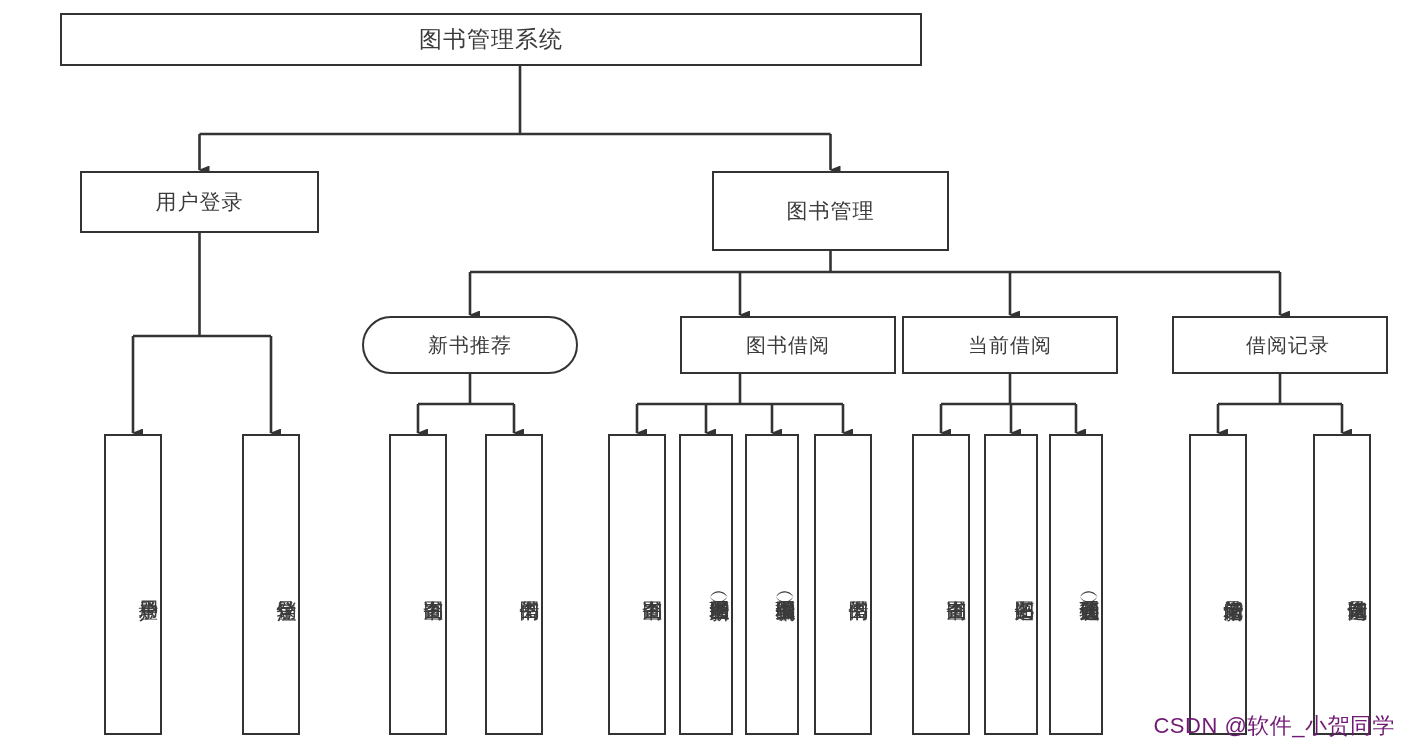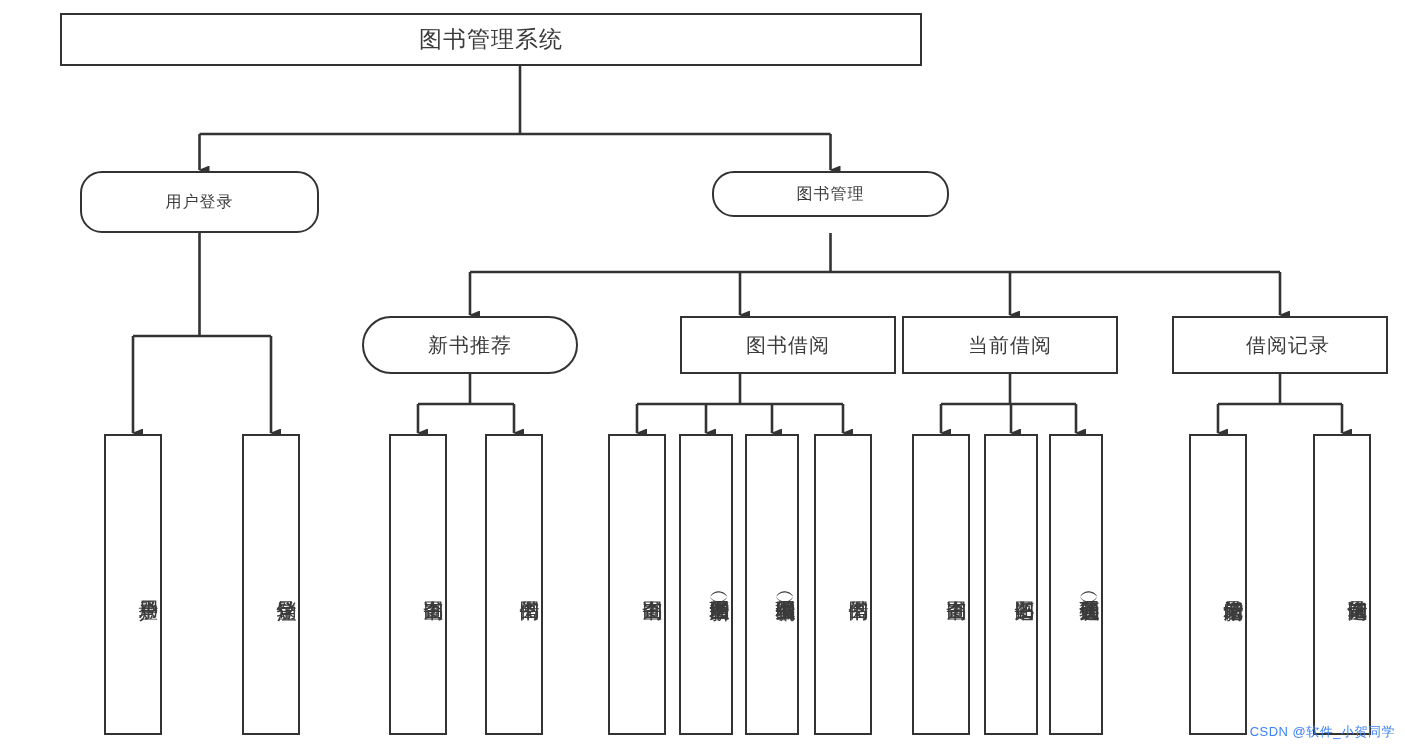--- a/index.html
+++ b/index.html
@@ -36,23 +36,22 @@
     align-items: center;
     justify-content: center;
     text-align: center;
     z-index: 2;
   }
   .node.root {
     font-size: 23px;
     letter-spacing: 1px;
   }
   .node.level1 {
-    font-size: 16px;
+    font-size: 21px;
     letter-spacing: 1px;
-    border-radius: 22px;
   }
   .node.level2 {
     font-size: 20px;
     letter-spacing: 1px;
   }
   .node.leaf {
     font-size: 20px;
     line-height: 1.18;
     letter-spacing: 0px;
     writing-mode: vertical-rl;
@@ -61,22 +60,22 @@
     align-items: flex-start;
     justify-content: center;
   }
   .node.leaf.tall {
     align-items: flex-start;
   }
   .watermark {
     position: absolute;
     right: 10px;
     bottom: 6px;
-    font-size: 13px;
-    color: #3b82f6;
+    font-size: 22px;
+    color: #701a75;
     z-index: 5;
     white-space: nowrap;
     letter-spacing: 0.5px;
     margin-top: 6px;
   }
 </style>
 </head>
 <body>
 
 <div id="canvas">
@@ -123,21 +122,21 @@
       </g>
   </svg>
 
   <div id="nodes">
       <div class="node root" style="left: 15px; top: 13px; width: 862px; height: 53px; margin-left: 45px;">
         <span>图书管理系统</span>
       </div>
       <div class="node level1" style="left: 80px; top: 171px; width: 239px; height: 62px;">
         <span>用户登录</span>
       </div>
-      <div class="node level1" style="left: 712px; top: 171px; width: 237px; height: 46px;">
+      <div class="node level1" style="left: 712px; top: 171px; width: 237px; height: 80px;">
         <span>图书管理</span>
       </div>
       <div class="node level2" style="left: 362px; top: 316px; width: 216px; height: 58px; border-radius: 29px;">
         <span>新书推荐</span>
       </div>
       <div class="node level2" style="left: 632px; top: 316px; width: 216px; height: 58px; margin-left: 48px;">
         <span>图书借阅</span>
       </div>
       <div class="node level2" style="left: 902px; top: 316px; width: 216px; height: 58px;">
         <span>当前借阅</span>

